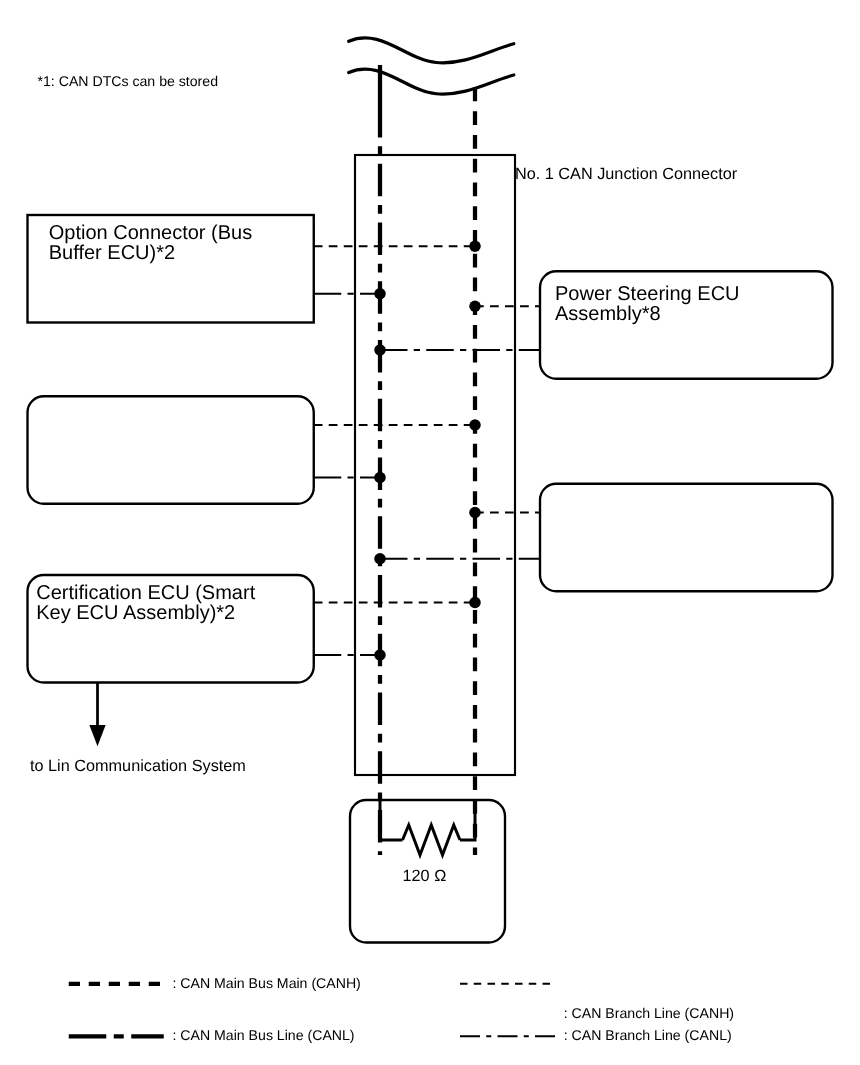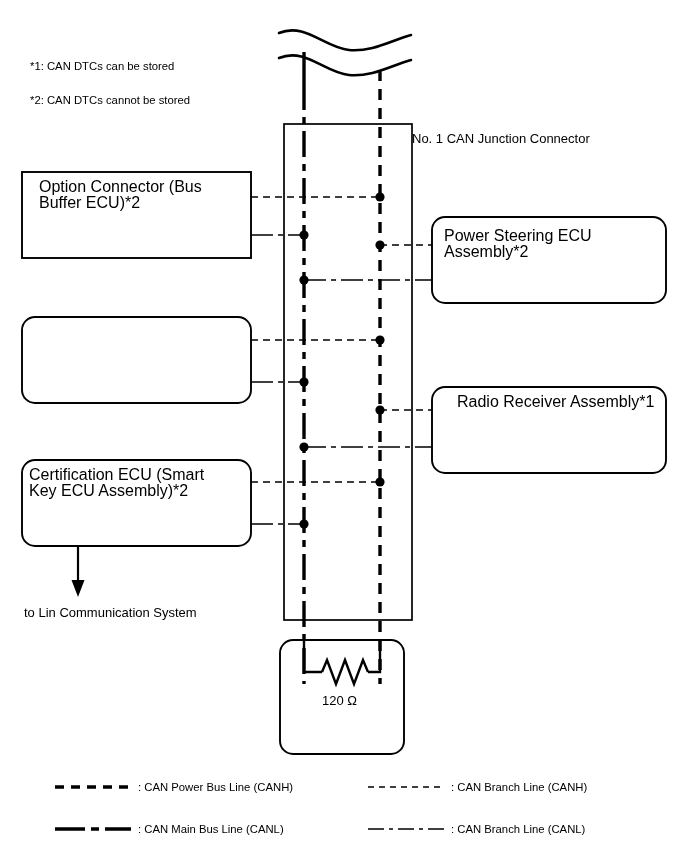--- a/index.html
+++ b/index.html
@@ -135,43 +135,41 @@
     </g>
 
     <g>
       <line x1="78" y1="534" x2="78" y2="572" stroke="#000" stroke-width="2.2"></line>
       <polygon points="78,585 71.5,568 84.5,568" fill="#000"></polygon>
     </g>
 
   </svg>
 
   <div class="lbl note-text" style="left:30px; top:47px;">*1: CAN DTCs can be stored</div>
-  <div class="lbl note-text" style="left:30px; top:81px;">*2: CAN DTCs cannot be stored</div>
 
   <div class="lbl" style="left:412px; top:119px;">No. 1 CAN Junction Connector</div>
 
   <div class="lbl wrap box-text" style="left:39px; top:167px; width:180px;">Option Connector (Bus Buffer ECU)*2</div>
   <div class="lbl wrap box-text" style="left:29px; top:455px; width:200px;">Certification ECU (Smart Key ECU Assembly)*2</div>
 
-  <div class="lbl wrap box-text" style="left:444px; top:216px; width:214px;">Power Steering ECU Assembly*2</div>
-  <div class="lbl wrap box-text" style="left:457px; top:382px; width:200px;">Radio Receiver Assembly*1</div>
+  <div class="lbl wrap box-text" style="left:444px; top:216px; width:214px;">Power Steering ECU Assembly*8</div>
 
   <div class="lbl" style="left:322px; top:681px;">120 Ω</div>
 
   <div class="lbl" style="left:24px; top:593px;">to Lin Communication System</div>
 
   <svg class="layer" viewBox="0 0 688 852">
 
     <line x1="55" y1="775" x2="131" y2="775" stroke="#000" stroke-width="3.4" stroke-dasharray="9 7"></line>
 
     <line x1="55" y1="817" x2="131" y2="817" stroke="#000" stroke-width="3.4" stroke-dasharray="30 6 8 6"></line>
 
     <line x1="368" y1="775" x2="444" y2="775" stroke="#000" stroke-width="1.5" stroke-dasharray="6 5"></line>
 
     <line x1="368" y1="817" x2="444" y2="817" stroke="#000" stroke-width="1.5" stroke-dasharray="16 5 4 5"></line>
   </svg>
 
-  <div class="lbl legend-text" style="left:138px; top:768px;">: CAN Power Bus Line (CANH)</div>
+  <div class="lbl legend-text" style="left:138px; top:768px;">: CAN Main Bus Main (CANH)</div>
   <div class="lbl legend-text" style="left:138px; top:810px;">: CAN Main Bus Line (CANL)</div>
-  <div class="lbl legend-text" style="left:451px; top:768px;">: CAN Branch Line (CANH)</div>
+  <div class="lbl legend-text" style="left:451px; top:792px;">: CAN Branch Line (CANH)</div>
   <div class="lbl legend-text" style="left:451px; top:810px;">: CAN Branch Line (CANL)</div>
 
 </div>
 
 </body></html>

